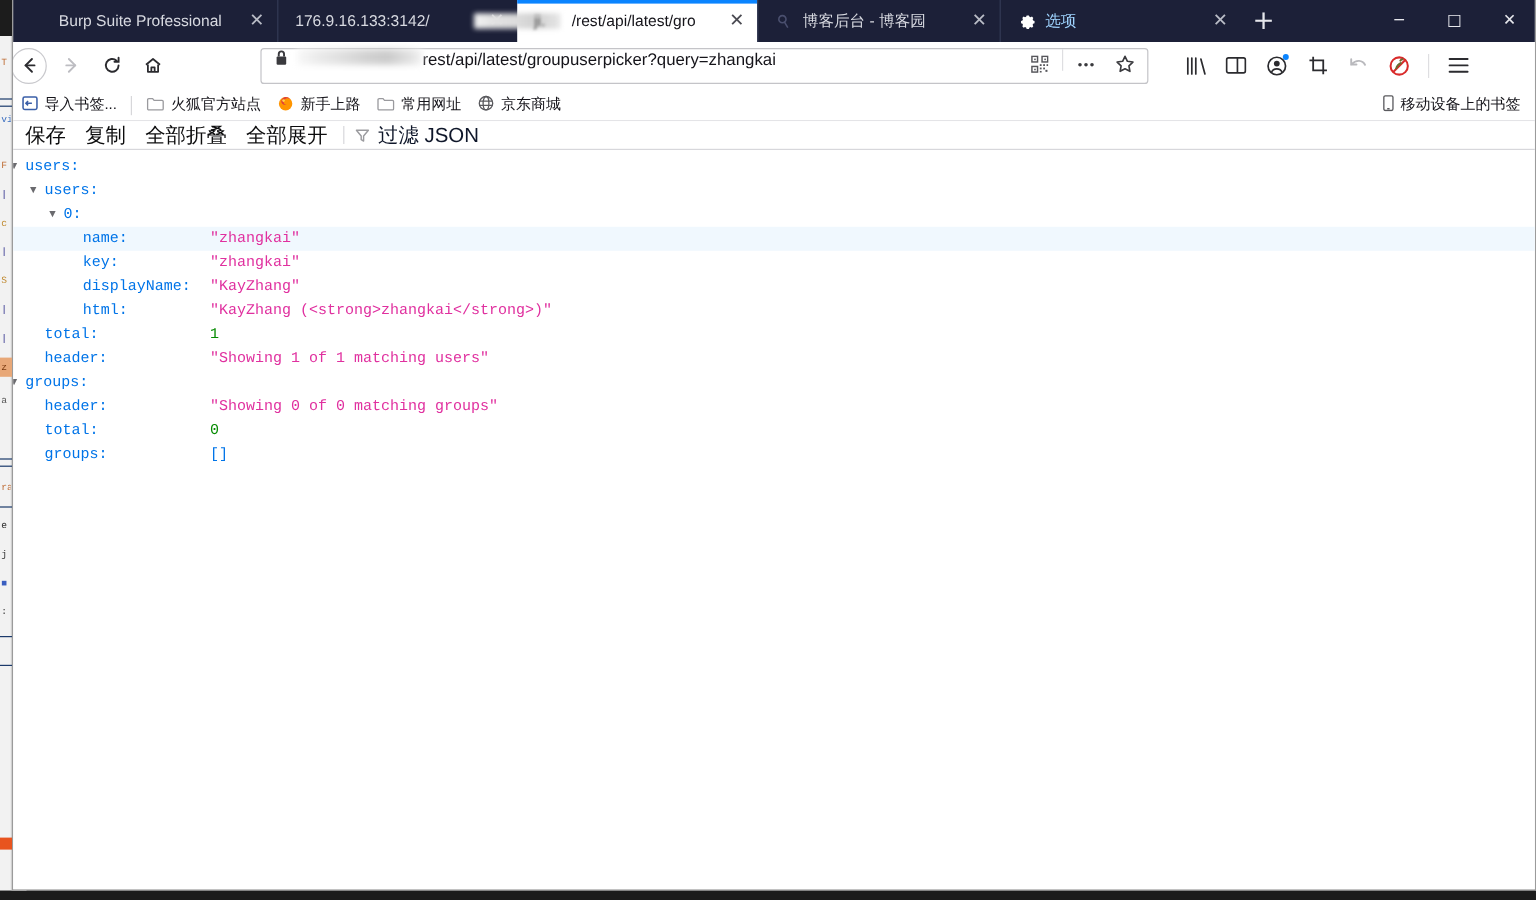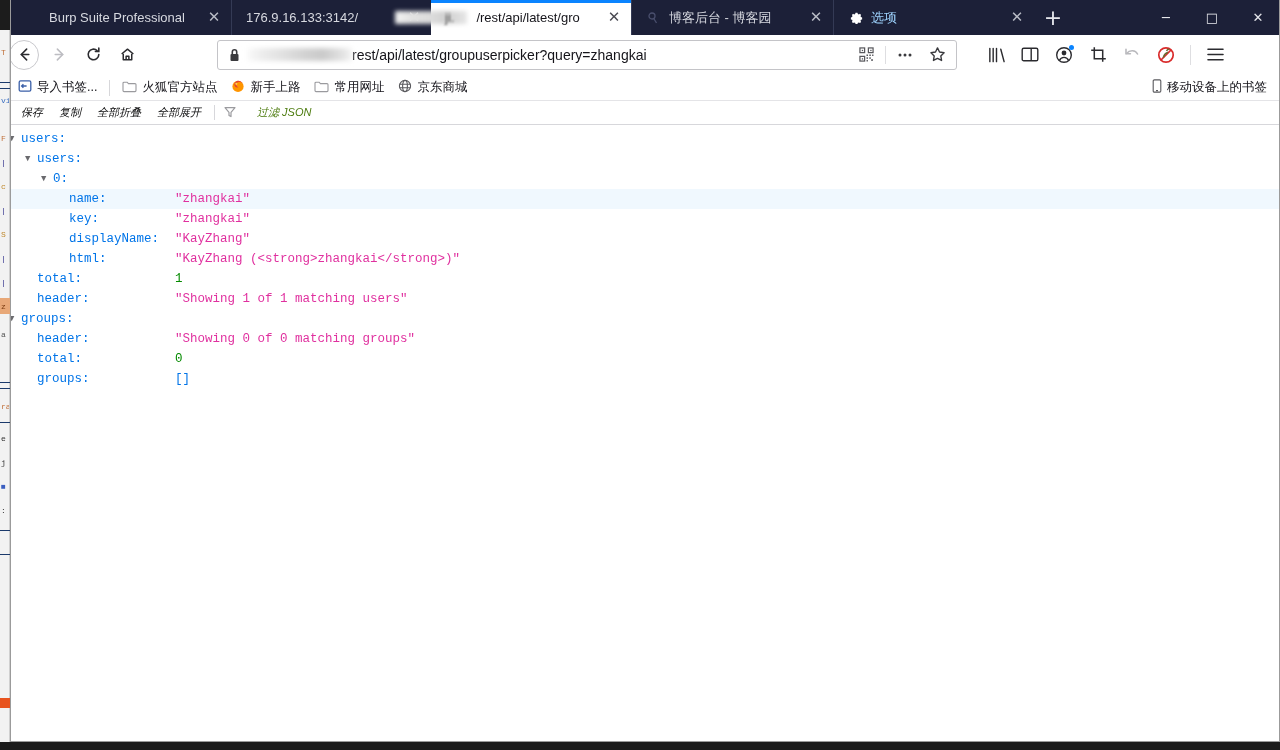--- a/index.html
+++ b/index.html
@@ -195,21 +195,21 @@
 
   .urlbar {
     flex: 0 0 auto;
     width: 740px;
     margin-left: 72px;
     height: 30px;
     background: #ffffff;
     border: 1px solid #c4c4c8;
     border-radius: 3px;
     display: flex;
-    align-items: center;
+    align-items: flex-start;
     padding: 0 6px 0 10px;
     gap: 6px;
     position: relative;
   }
   .lockicon { flex: 0 0 auto; display: flex; align-items: center; }
   .url-redact {
     flex: 0 0 auto;
     width: 105px; height: 13px;
     background: linear-gradient(90deg,#fafafa 0%,#ececec 15%,#e0e0e0 35%,#d2d2d2 55%,#cacaca 72%,#e4e4e4 92%,#f4f4f4 100%);
     filter: blur(2.6px);
@@ -303,30 +303,29 @@
     color: #0a84ff;
     border-bottom-color: #0a84ff;
   }
   .jv-toolbar {
     height: 24px;
     display: flex;
     align-items: center;
     padding-left: 12px;
     gap: 0;
     border-bottom: 1px solid #d7d7db;
-    font-size: 11px;
+    font-size: 17px;
     color: #0c0c0d;
-    font-style: italic;
   }
   .jv-btn { padding: 0 8px; display: flex; align-items: center; height: 100%; }
   .jv-tsep { width: 1px; height: 15px; background: #d7d7db; margin: 0 5px; }
   .jv-filter {
-    display: flex; align-items: flex-end; gap: 21px;
+    display: flex; align-items: flex-end; gap: 7px;
     padding-left: 4px;
-    color: #4d7c0f;
+    color: #0f172a;
   }
   .jv-body {
     padding-top: 4px;
     font-family: "Liberation Mono", monospace;
     font-size: 12.5px;
   }
   .jrow {
     height: 20px;
     display: flex;
     align-items: center;

